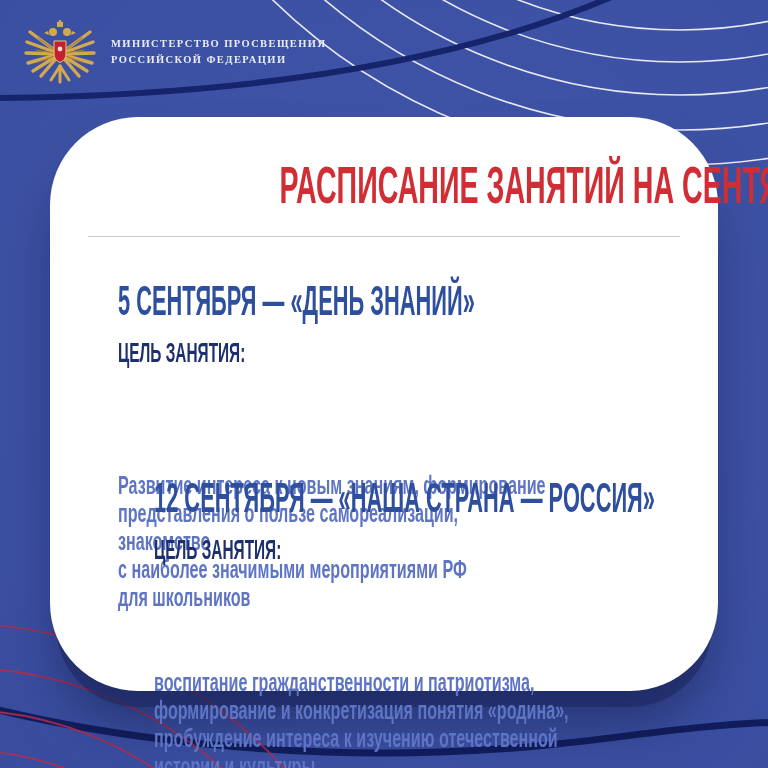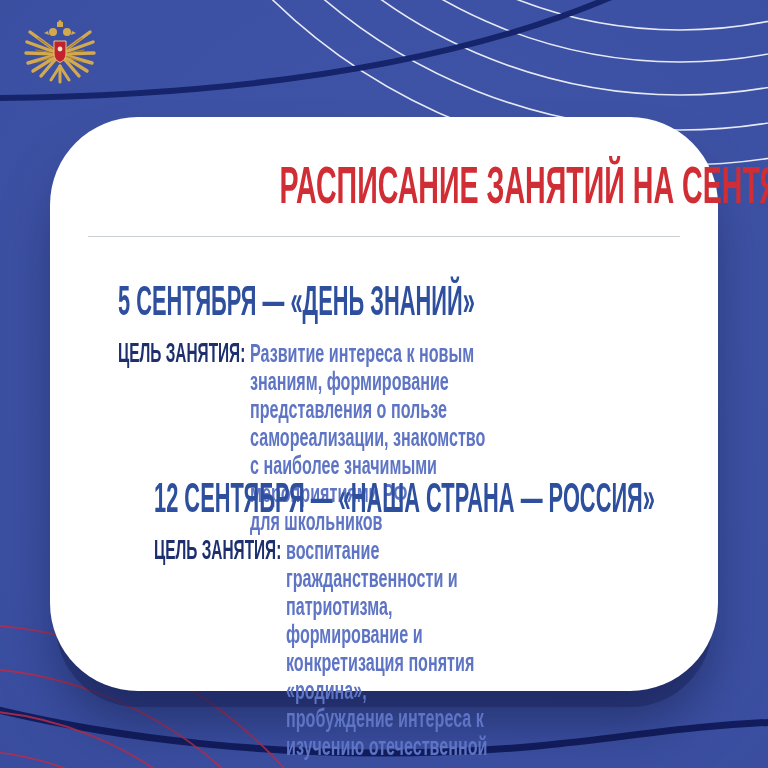--- a/index.html
+++ b/index.html
@@ -51,21 +51,21 @@
   .section { position:absolute; left:68px; right:22px; }
   .sec-1 { top:160px; }
   .sec-2 { top:357px;margin-left:36px; }
 
   .lesson-heading {
     font-size:42px; font-weight:bold; color: var(--heading-blue, #2e4f9e);
     transform: scaleX(.52);
     letter-spacing:0px;
   }
 
-  .goal-row { display:flex; align-items:flex-start; margin-top:14px; }
+  .goal-row { display:flex; align-items:flex-start; margin-top:14px;flex-direction:column; }
   .goal-label-box { width:132px; flex:0 0 132px; }
   .goal-label {
     font-size:28px; font-weight:bold; color: var(--label-navy, #1d2f6d);
     line-height:28px;
     transform: scaleX(.55);
   }
   .goal-text {
     font-size:26px; font-weight:bold; color: var(--body-blue, #5e74c4);
     line-height:28px; white-space:pre-line;
     width:700px;
@@ -136,20 +136,22 @@
       <circle cx="43" cy="12" r="4" fill="#d3a94f"></circle>
       <path d="M24 11 L20 13 L25 15 Z" fill="#d3a94f"></path>
       <path d="M48 11 L52 13 L47 15 Z" fill="#d3a94f"></path>
       <rect x="33" y="2" width="6" height="5" fill="#d3a94f"></rect>
       <circle cx="36" cy="1.5" r="1.5" fill="#d3a94f"></circle>
 
       <path d="M30 21 h12 v13 q0 6 -6 8.5 q-6 -2.5 -6 -8.5 Z" fill="#c22230" stroke="#e8c87a" stroke-width="1"></path>
       <circle cx="36" cy="29" r="2.4" fill="#f3e6c8"></circle>
     </svg>
     <div class="org-name">
+      <div>МИНИСТЕРСТВО ПРОСВЕЩЕНИЯ</div>
+      <div>РОССИЙСКОЙ ФЕДЕРАЦИИ</div>
     </div>
   </div>
 
   <div class="card">
 
     <div class="card-title-wrap">
       <span class="cond card-title">РАСПИСАНИЕ ЗАНЯТИЙ НА СЕНТЯБРЬ</span>
     </div>
 
     <div class="divider"></div>

